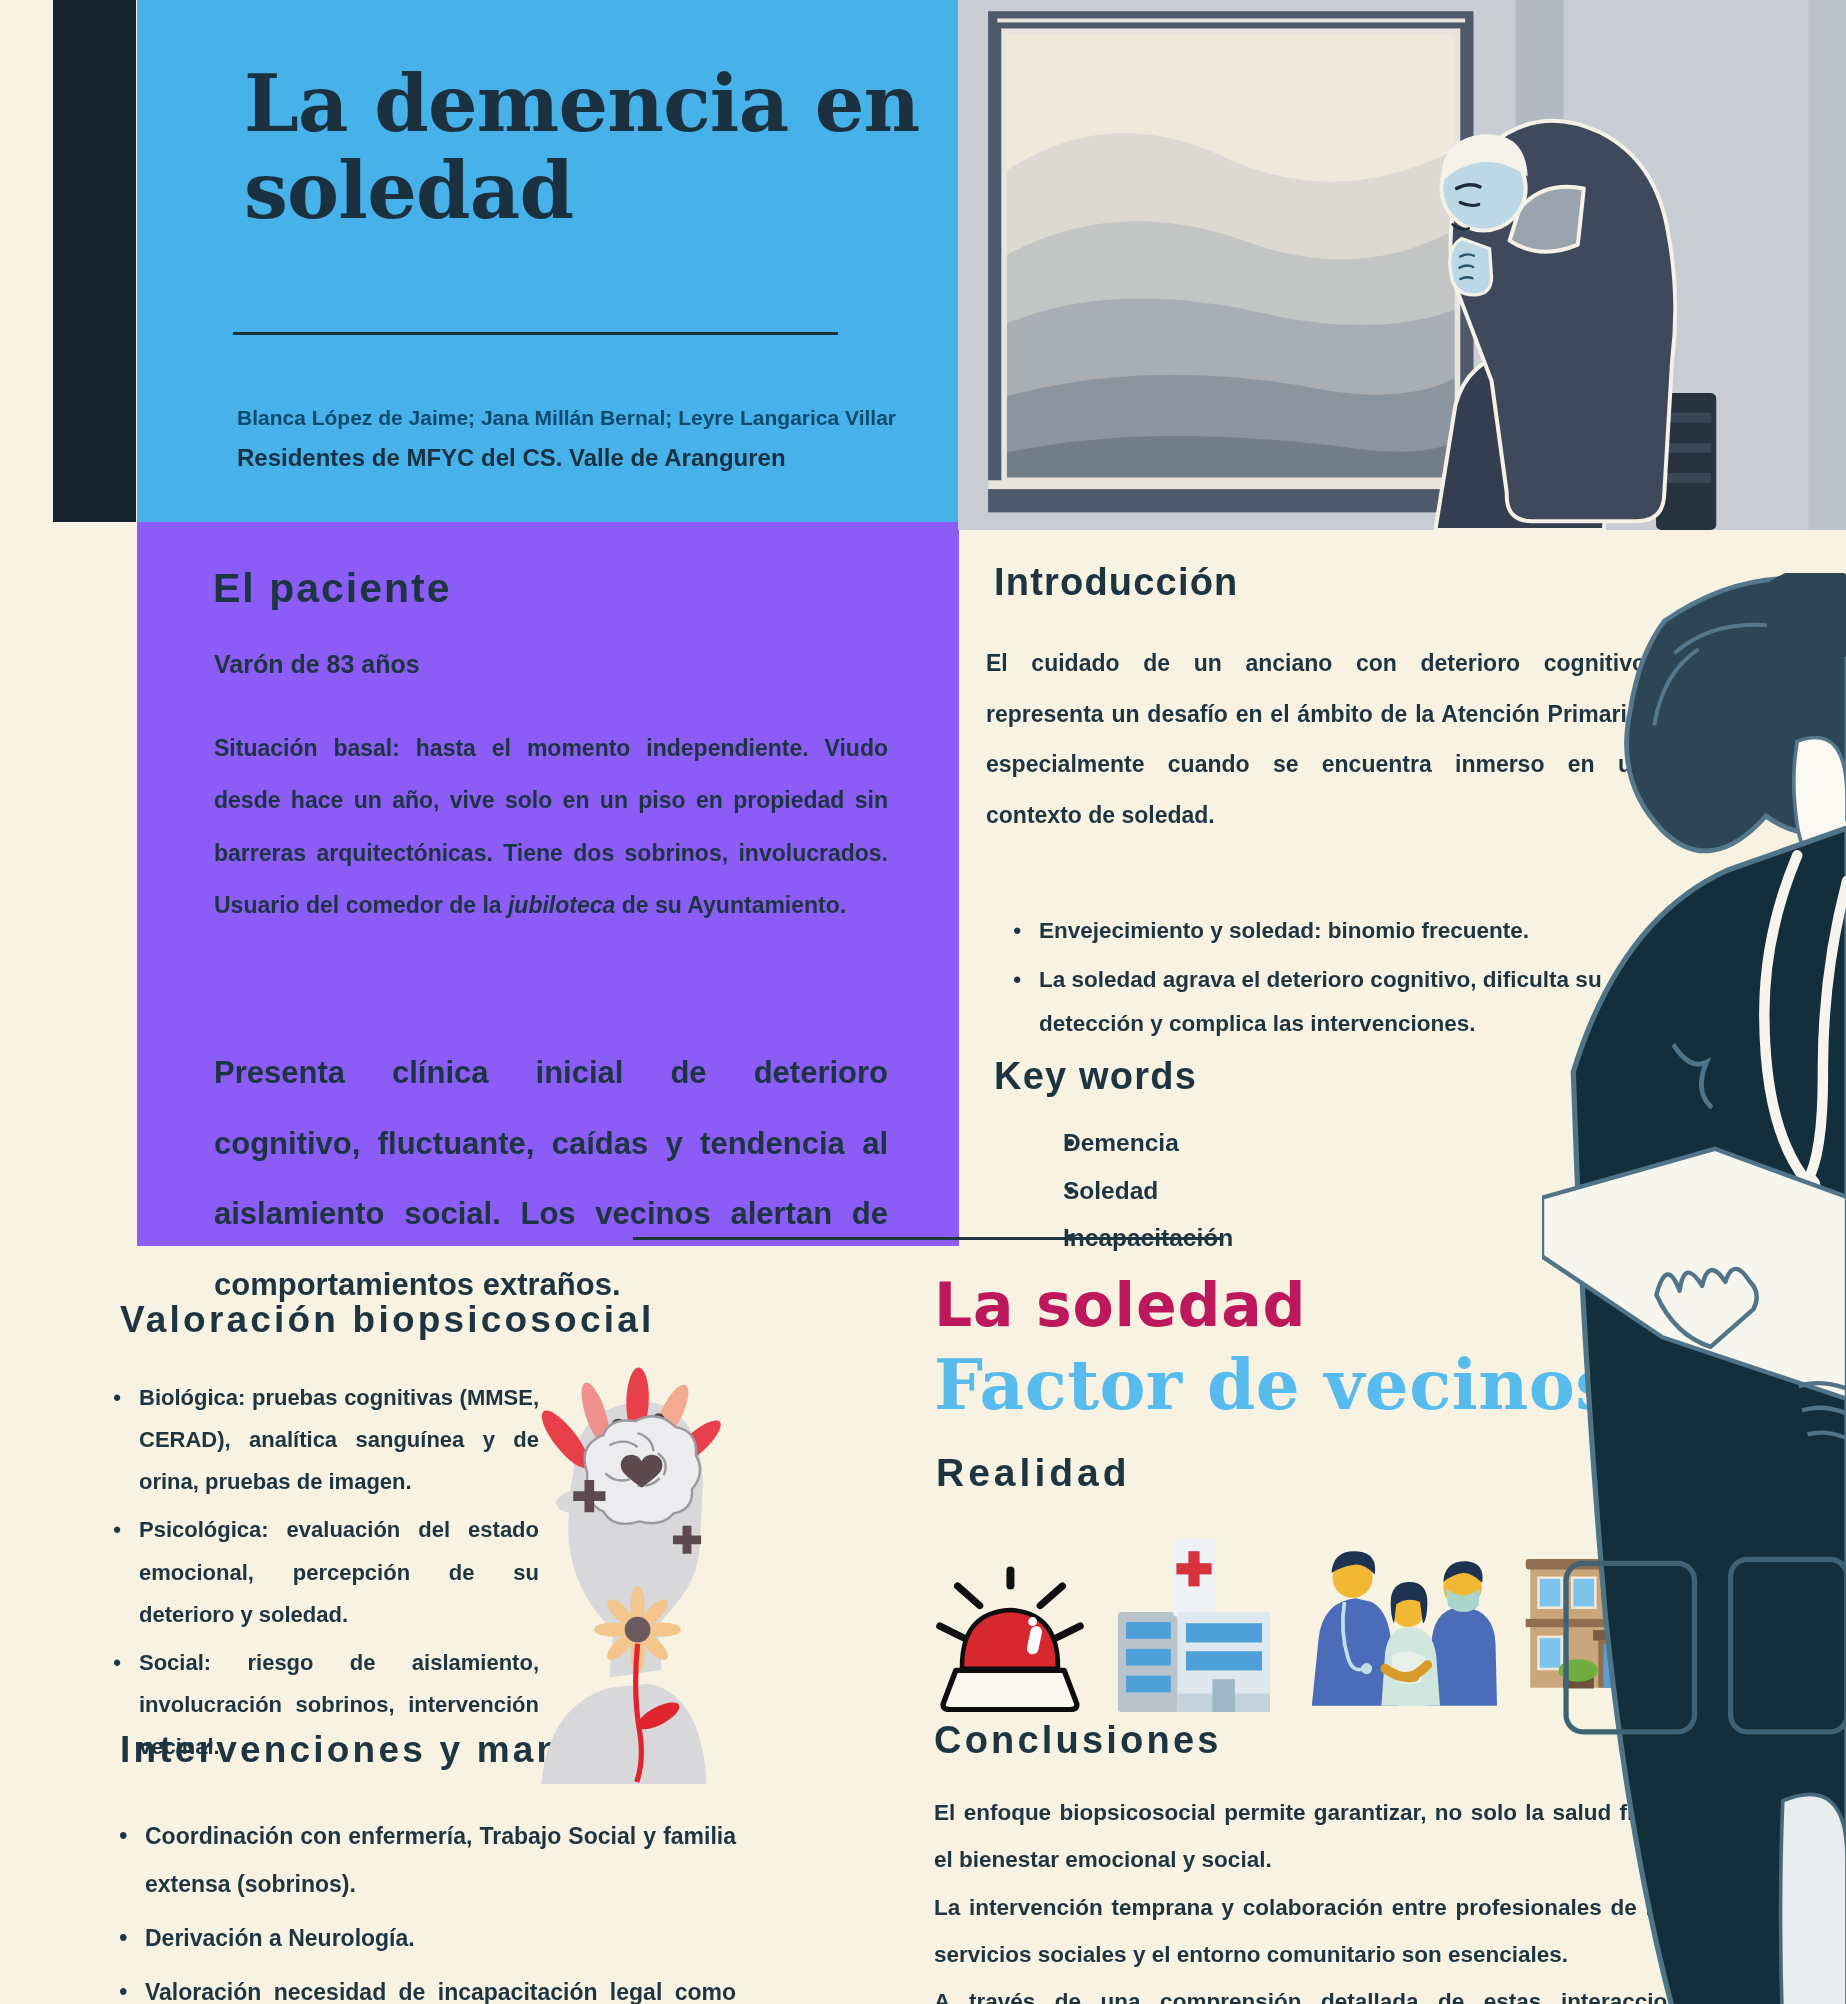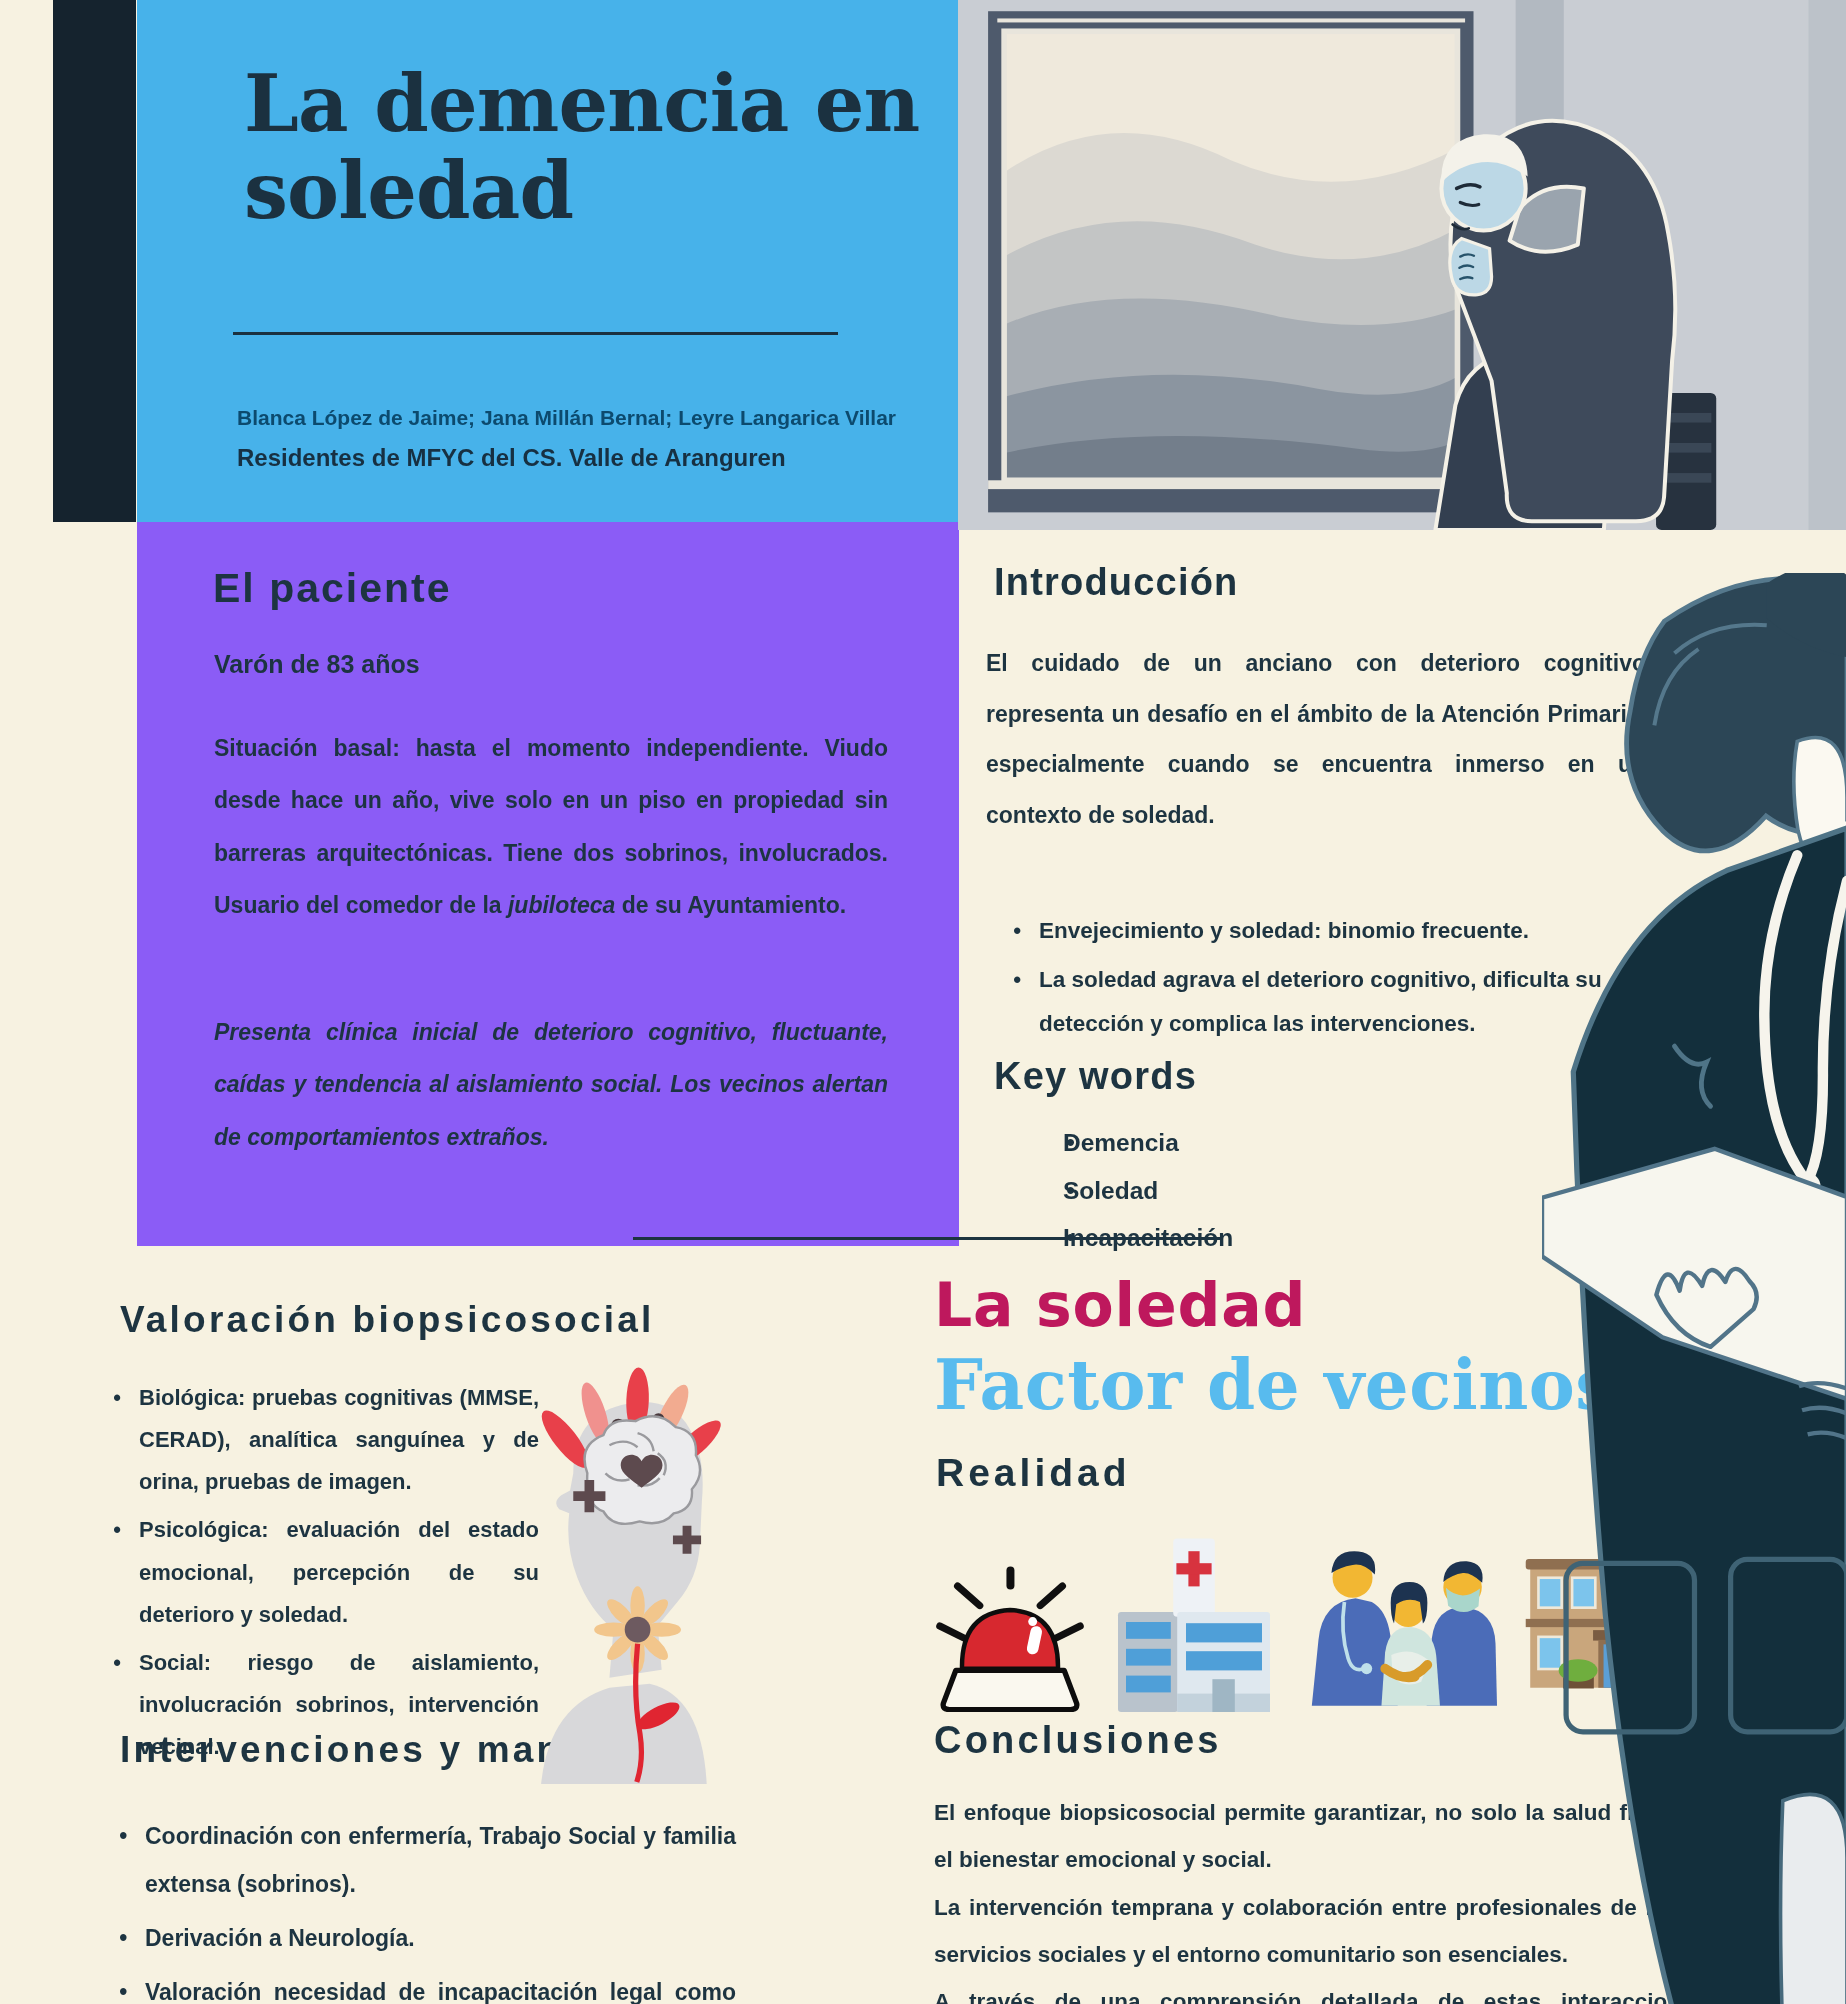--- a/index.html
+++ b/index.html
@@ -24,21 +24,21 @@
   }
   .title-rule{left:96px;top:332px;width:605px;height:2.8px;background:#1b3140;}
   .authors-1{left:100px;top:406px;width:722px;font-size:21px;font-weight:bold;color:#0c4a6e;}
   .authors-2{left:100px;top:444px;width:722px;font-size:24px;font-weight:bold;color:#173042;}
 
   
   .patient-box{left:137px;top:522px;width:822px;height:724px;background:#8b5cf6;}
   .patient-h{left:76px;top:43px;font-size:41px;font-weight:bold;letter-spacing:2px;}
   .patient-sub{left:77px;top:128px;font-size:25px;font-weight:bold;}
   .patient-p1{left:77px;top:200px;width:674px;font-size:23px;font-weight:bold;line-height:2.28;text-align:justify;}
-  .patient-p2{left:77px;top:484px;width:674px;font-size:23px;font-weight:bold;line-height:2.28;text-align:justify;font-style:italic;}
+  .patient-p2{left:77px;top:516px;width:674px;font-size:31px;font-weight:bold;line-height:2.28;text-align:justify;}
 
   
   .intro-h{left:994px;top:561px;font-size:38px;font-weight:bold;letter-spacing:1.2px;}
   .intro-p{left:986px;top:638px;width:660px;font-size:23px;font-weight:bold;line-height:2.2;text-align:justify;}
   .intro-bullets{left:1010px;top:909px;width:638px;}
   .intro-bullets li{font-size:22.5px;font-weight:bold;line-height:1.95;}
 
   .kw-h{left:994px;top:1055px;font-size:38px;font-weight:bold;letter-spacing:1.2px;}
   .kw-list{left:1063px;top:1122px;}
   .kw-list li{font-size:24.5px;font-weight:bold;line-height:1.72;}

